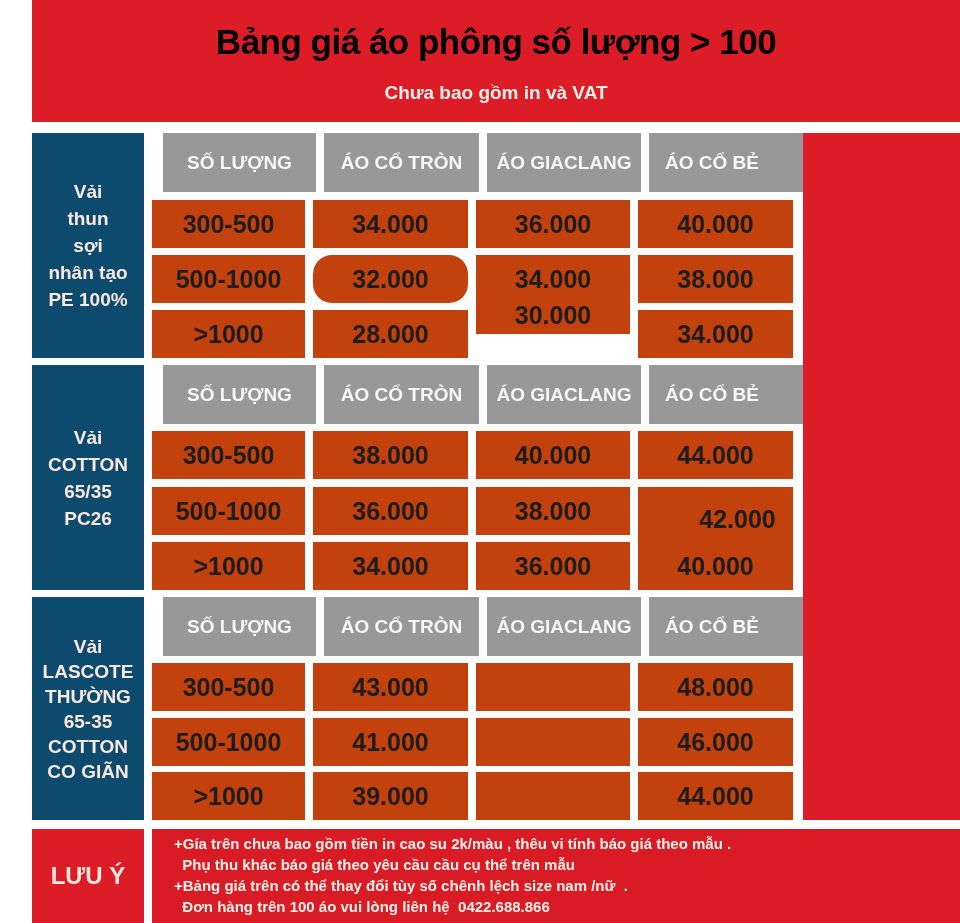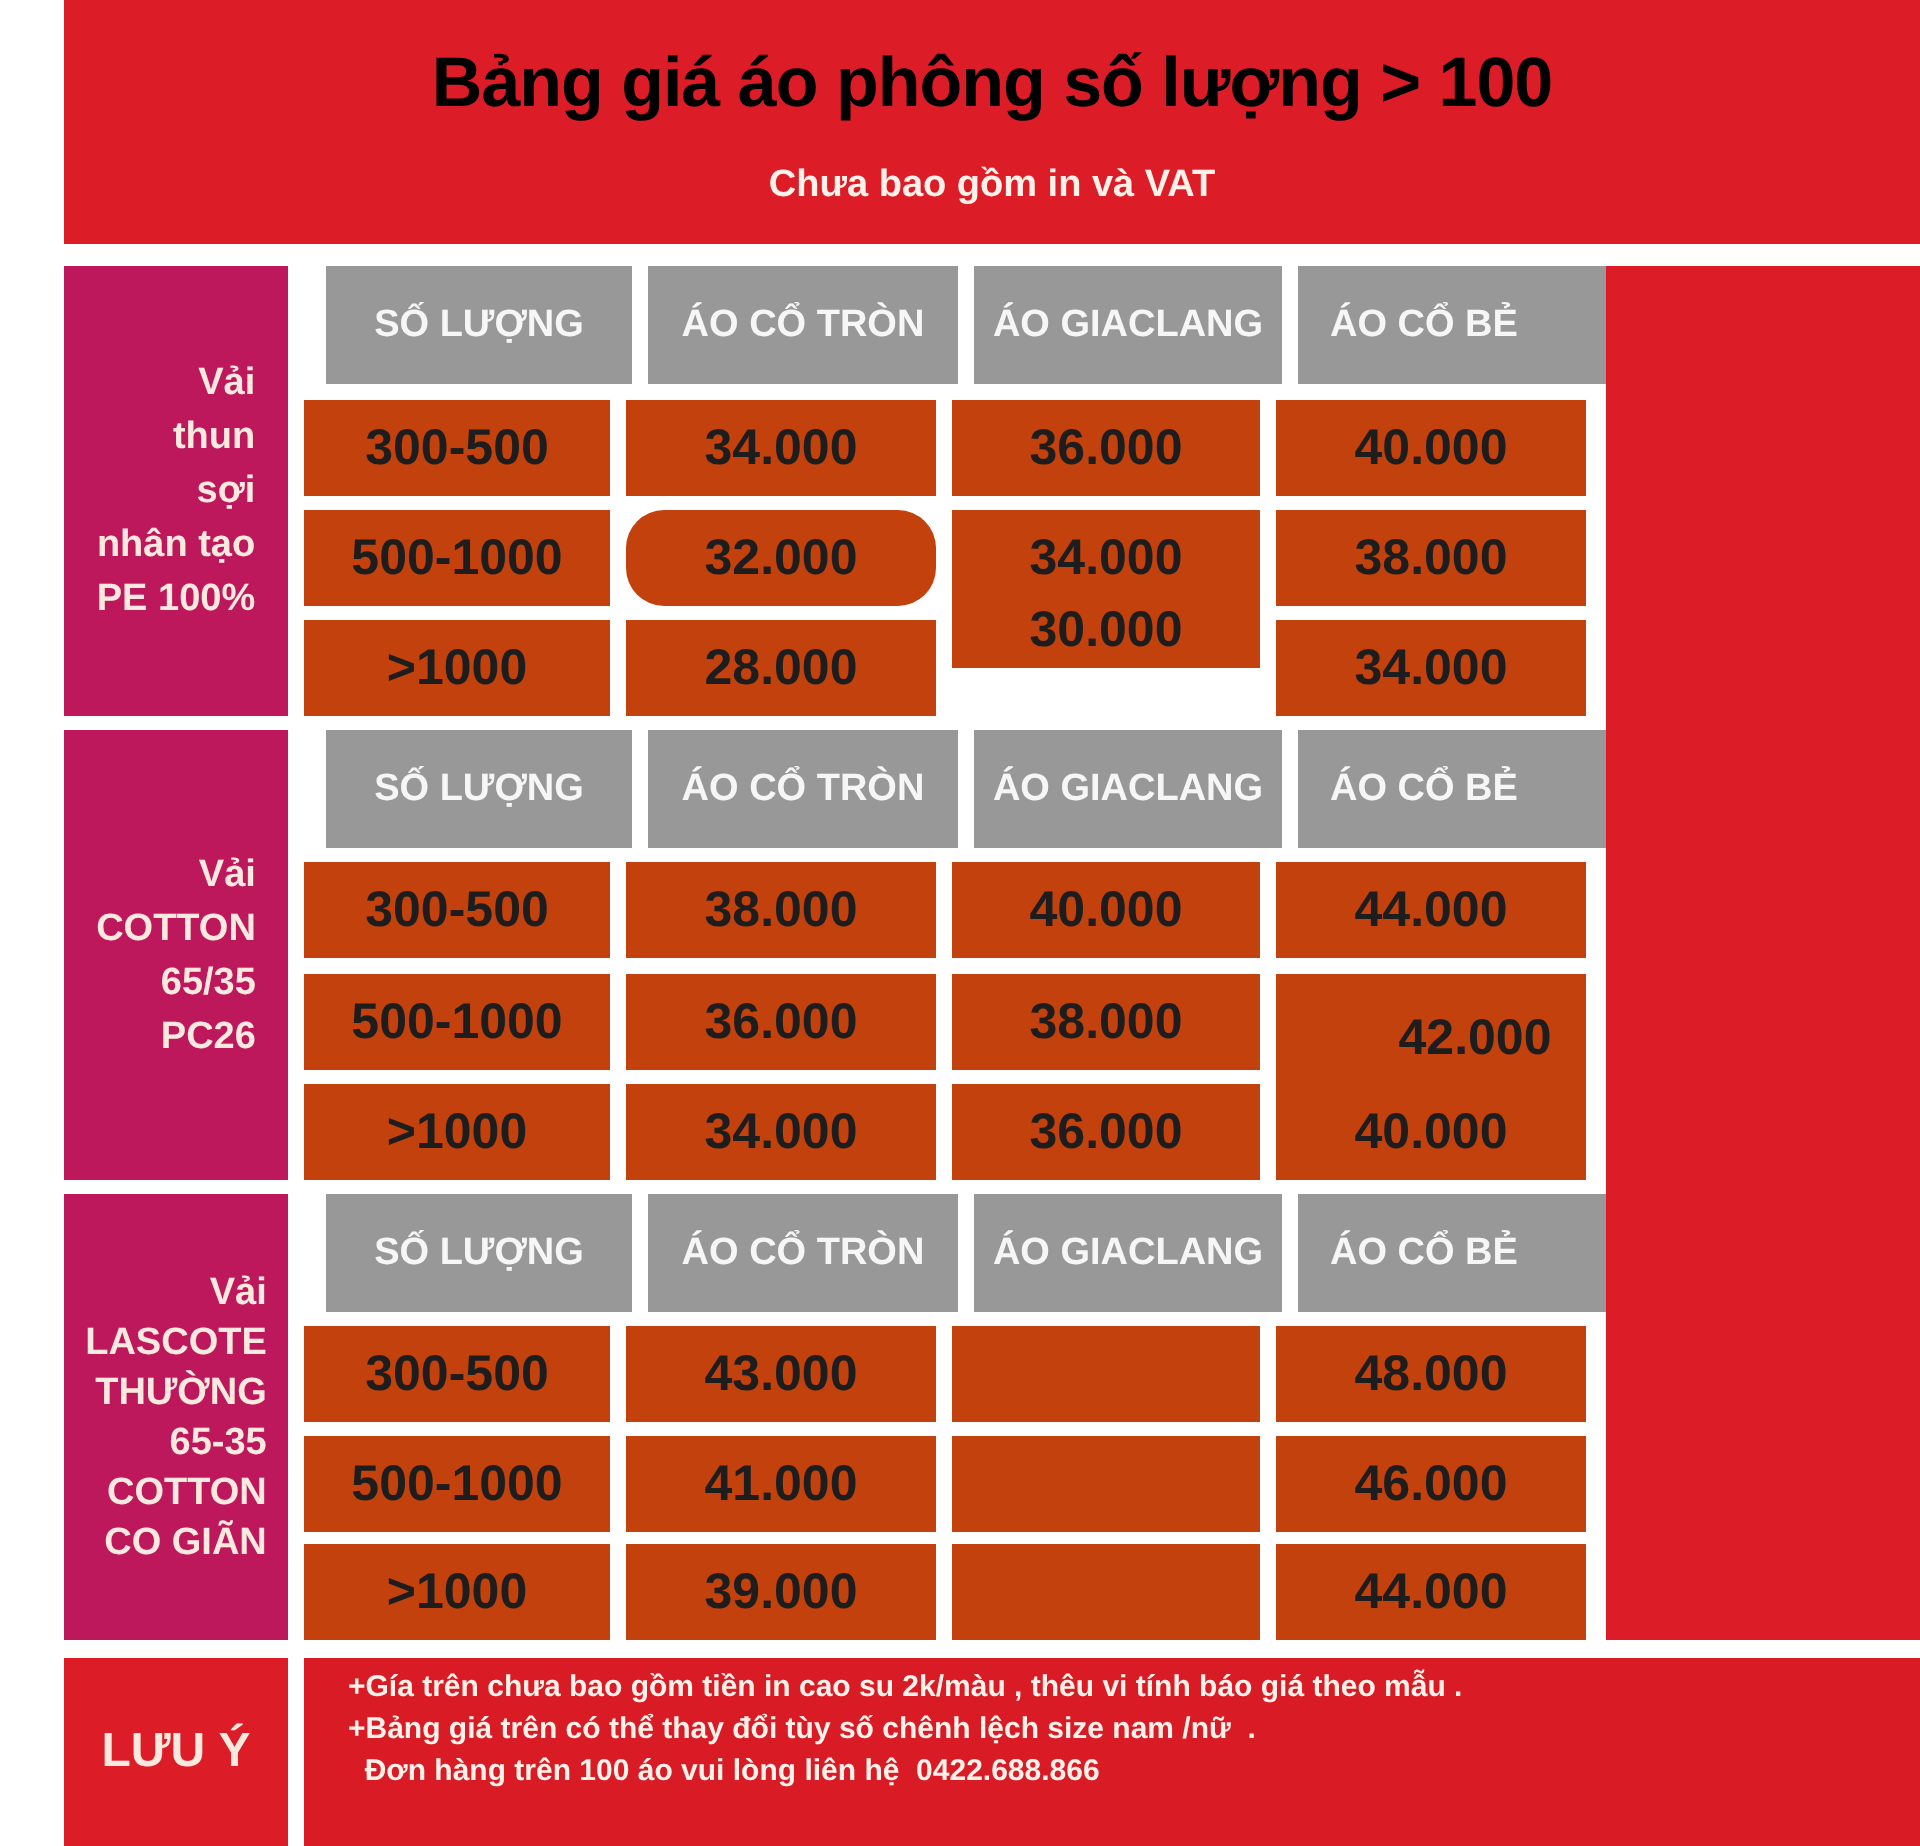--- a/index.html
+++ b/index.html
@@ -14,23 +14,23 @@
     position: absolute; left: 0; right: 0; top: 22px; text-align: center;
     color: #000000; font-weight: bold; font-size: 35px; letter-spacing: -0.5px;
   }
   .subtitle {
     position: absolute; left: 0; right: 0; top: 82px; text-align: center;
     color: #fff1ea; font-weight: bold; font-size: 19px;
   }
 
   .side-label {
     position: absolute; left: 32px; width: 112px;
-    background: #be185d; color: #fbe9e0;
+    background: #0c4a6e; color: #fbe9e0;
     display: flex; align-items: center; justify-content: center;
-    text-align: right; font-weight: bold; font-size: 19px; line-height: 27px;
+    text-align: center; font-weight: bold; font-size: 19px; line-height: 27px;
     white-space: pre-line;
   }
 
   .cell {
     position: absolute; display: flex; align-items: center; justify-content: center;
     font-weight: bold;
   }
   .cell.head { background: #989898; color: #f6f6f6; font-size: 19px; margin-left: 11px; }
   .cell.data { background: #c2410c; color: #1d1d1d; font-size: 25px; }
 
@@ -133,15 +133,16 @@
 <div class="cell data" style="left:152px;top:772px;width:153px;height:48px;">&gt;1000</div>
 <div class="cell data" style="left:313px;top:772px;width:155px;height:48px;">39.000</div>
 <div class="cell data" style="left:476px;top:772px;width:154px;height:48px;"></div>
 <div class="cell data" style="left:638px;top:772px;width:155px;height:48px;">44.000</div>
 
 <div class="right-panel"></div>
 
 <div class="notes-label">LƯU Ý</div>
 <div class="notes-box">
   <div class="note-line">+Gía trên chưa bao gồm tiền in cao su 2k/màu , thêu vi tính báo giá theo mẫu .</div>
+  <div class="note-line">  Phụ thu khác báo giá theo yêu cầu cầu cụ thể trên mẫu</div>
   <div class="note-line">+Bảng giá trên có thể thay đổi tùy số chênh lệch size nam /nữ  .</div>
   <div class="note-line">  Đơn hàng trên 100 áo vui lòng liên hệ  0422.688.866</div>
 </div>
 
 </body></html>

